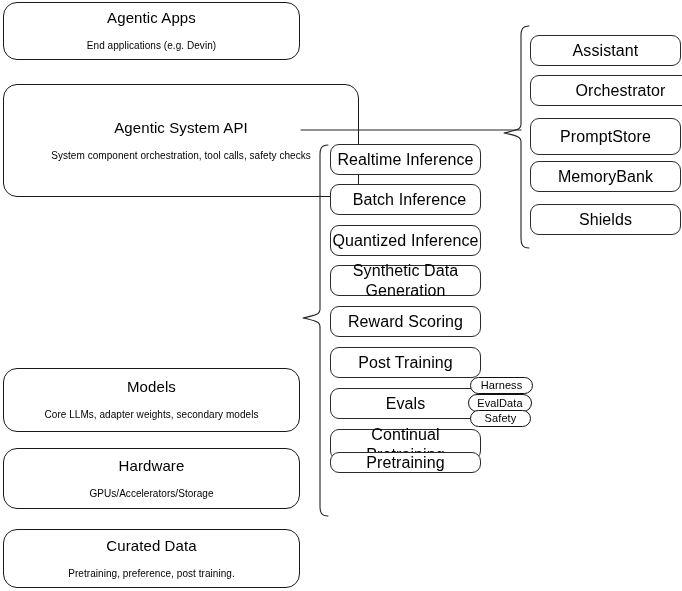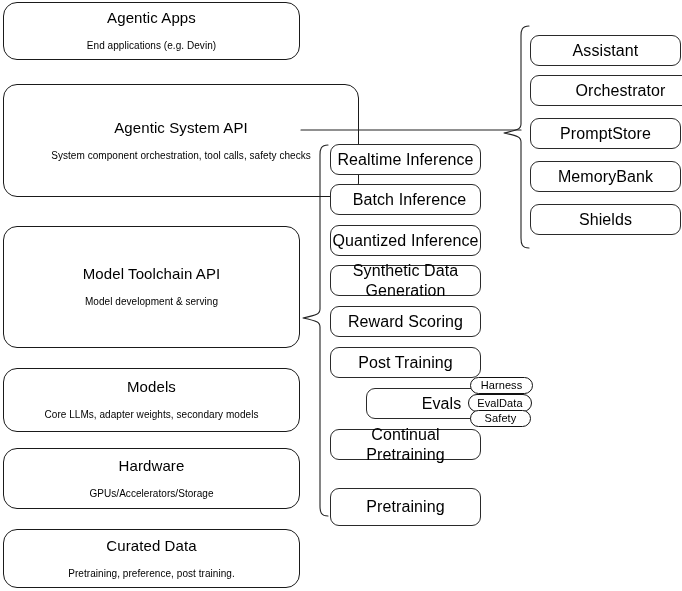--- a/index.html
+++ b/index.html
@@ -125,24 +125,20 @@
   <div class="node layer" style="left:3px; top:2px; width:297px; height:58px;">
     <div class="title">Agentic Apps</div>
     <div class="sub">End applications (e.g. Devin)</div>
   </div>
 
   <div class="node layer" style="left:3px; top:84px; width:356px; height:113px;">
     <div class="title">Agentic System API</div>
     <div class="sub">System component orchestration, tool calls, safety checks</div>
   </div>
 
-  <div class="node layer" style="left:3px; top:226px; width:297px; height:122px;">
-    <div class="title">Model Toolchain API</div>
-    <div class="sub">Model development &amp; serving</div>
-  </div>
 
   <div class="node layer" style="left:3px; top:368px; width:297px; height:64px;">
     <div class="title">Models</div>
     <div class="sub">Core LLMs, adapter weights, secondary models</div>
   </div>
 
   <div class="node layer" style="left:3px; top:448px; width:297px; height:61px;">
     <div class="title">Hardware</div>
     <div class="sub">GPUs/Accelerators/Storage</div>
   </div>
@@ -163,47 +159,47 @@
   </div>
   <div class="node leaf" style="left:330px; top:265px; width:151px; height:31px;">
     <div class="title">Synthetic Data Generation</div>
   </div>
   <div class="node leaf" style="left:330px; top:306px; width:151px; height:31px;">
     <div class="title">Reward Scoring</div>
   </div>
   <div class="node leaf" style="left:330px; top:347px; width:151px; height:31px;">
     <div class="title">Post Training</div>
   </div>
-  <div class="node leaf" style="left:330px; top:388px; width:151px; height:31px;margin-left:36px;">
+  <div class="node leaf" style="left:330px; top:388px; width:151px; height:31px;">
     <div class="title">Evals</div>
   </div>
   <div class="node leaf" style="left:330px; top:429px; width:151px; height:31px;">
     <div class="title">Continual Pretraining</div>
   </div>
-  <div class="node leaf" style="left:330px; top:488px; width:151px; height:38px;">
+  <div class="node leaf" style="left:330px; top:452px; width:151px; height:21px;">
     <div class="title">Pretraining</div>
   </div>
 
   <div class="pill" style="left:470px; top:377px; width:63px; height:17px;">
     <span>Harness</span>
   </div>
   <div class="pill" style="left:468px; top:394px; width:64px; height:18px;">
     <span>EvalData</span>
   </div>
   <div class="pill" style="left:470px; top:410px; width:61px; height:17px;">
     <span>Safety</span>
   </div>
 
   <div class="node leaf" style="left:530px; top:35px; width:151px; height:31px;">
     <div class="title">Assistant</div>
   </div>
   <div class="node leaf" style="left:530px; top:75px; width:181px; height:31px;">
     <div class="title">Orchestrator</div>
   </div>
-  <div class="node leaf" style="left:530px; top:118px; width:151px; height:31px;">
+  <div class="node leaf" style="left:530px; top:118px; width:151px; height:37px;">
     <div class="title">PromptStore</div>
   </div>
   <div class="node leaf" style="left:530px; top:161px; width:151px; height:31px;">
     <div class="title">MemoryBank</div>
   </div>
   <div class="node leaf" style="left:530px; top:204px; width:151px; height:31px;">
     <div class="title">Shields</div>
   </div>
 
 </div>

